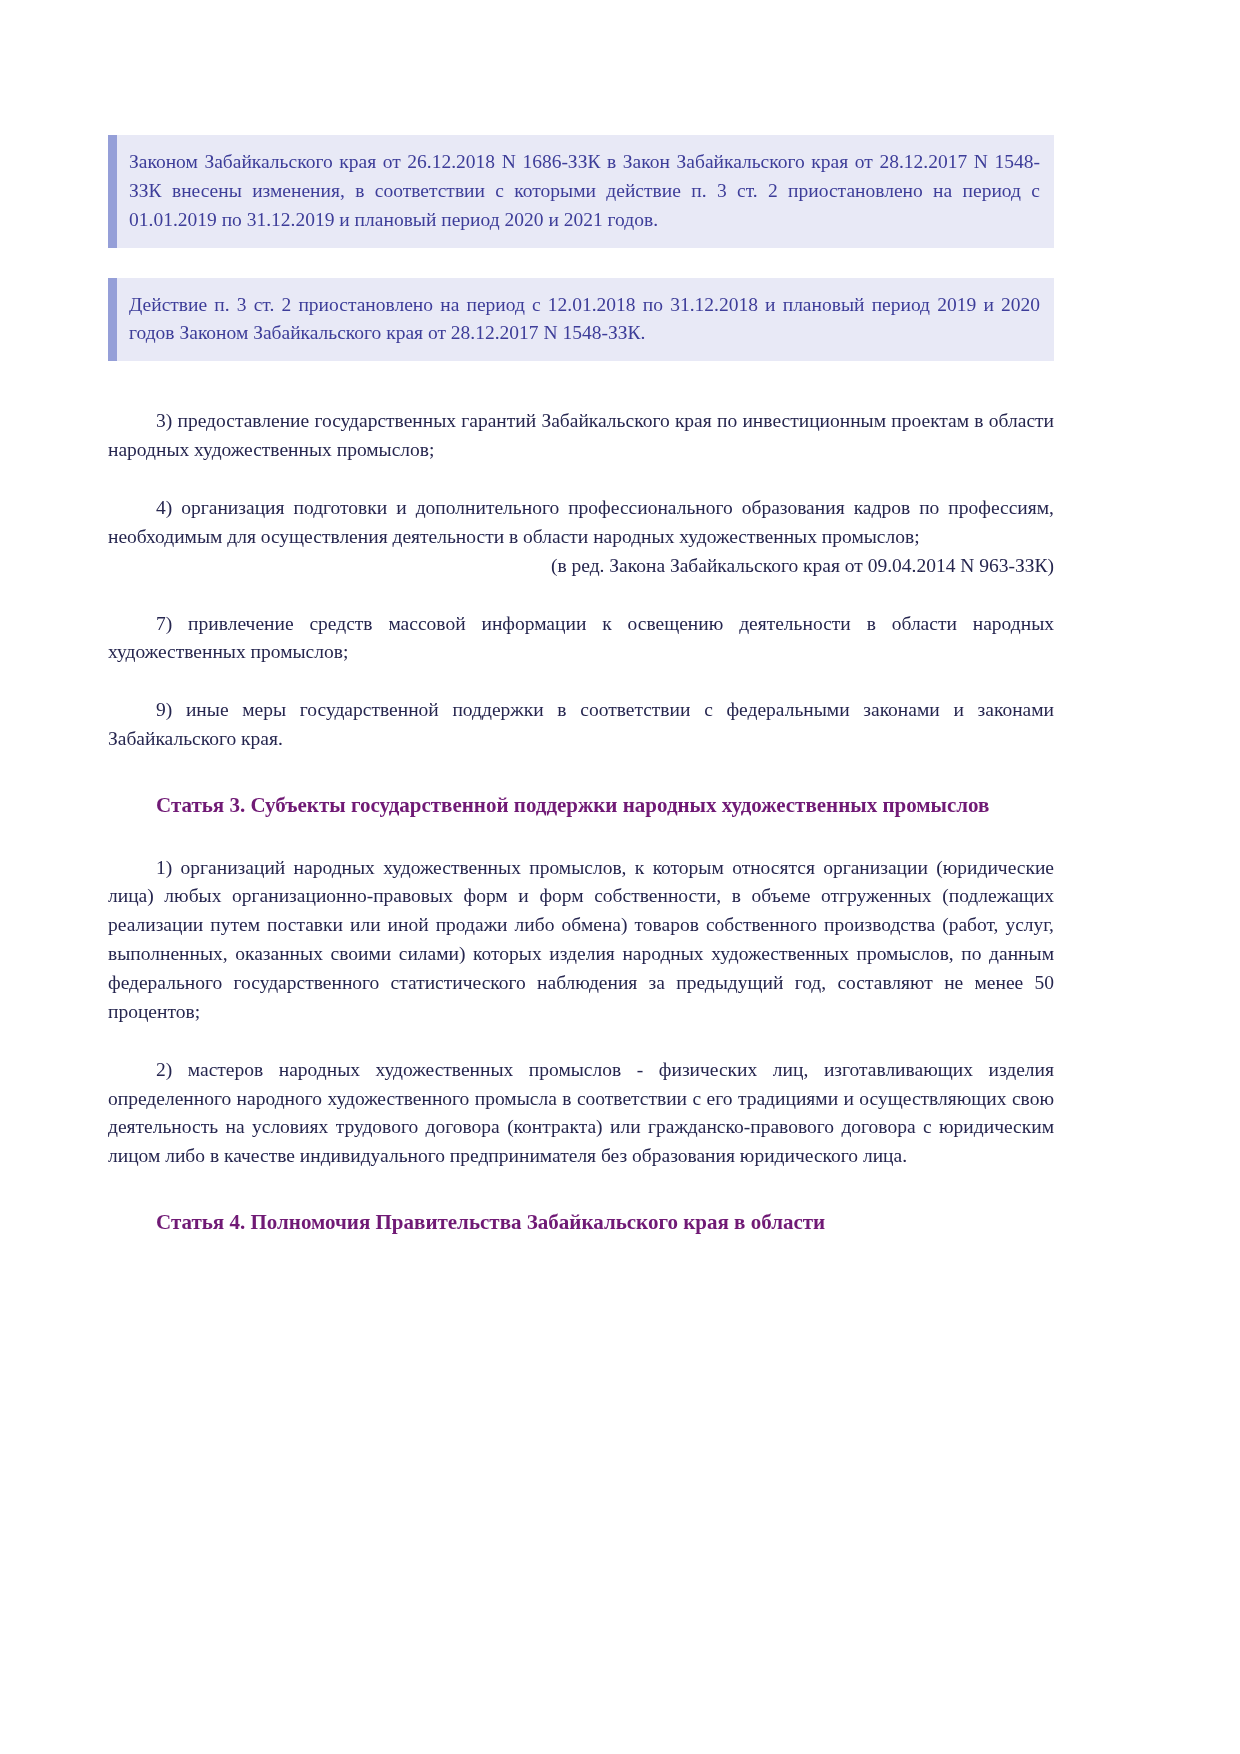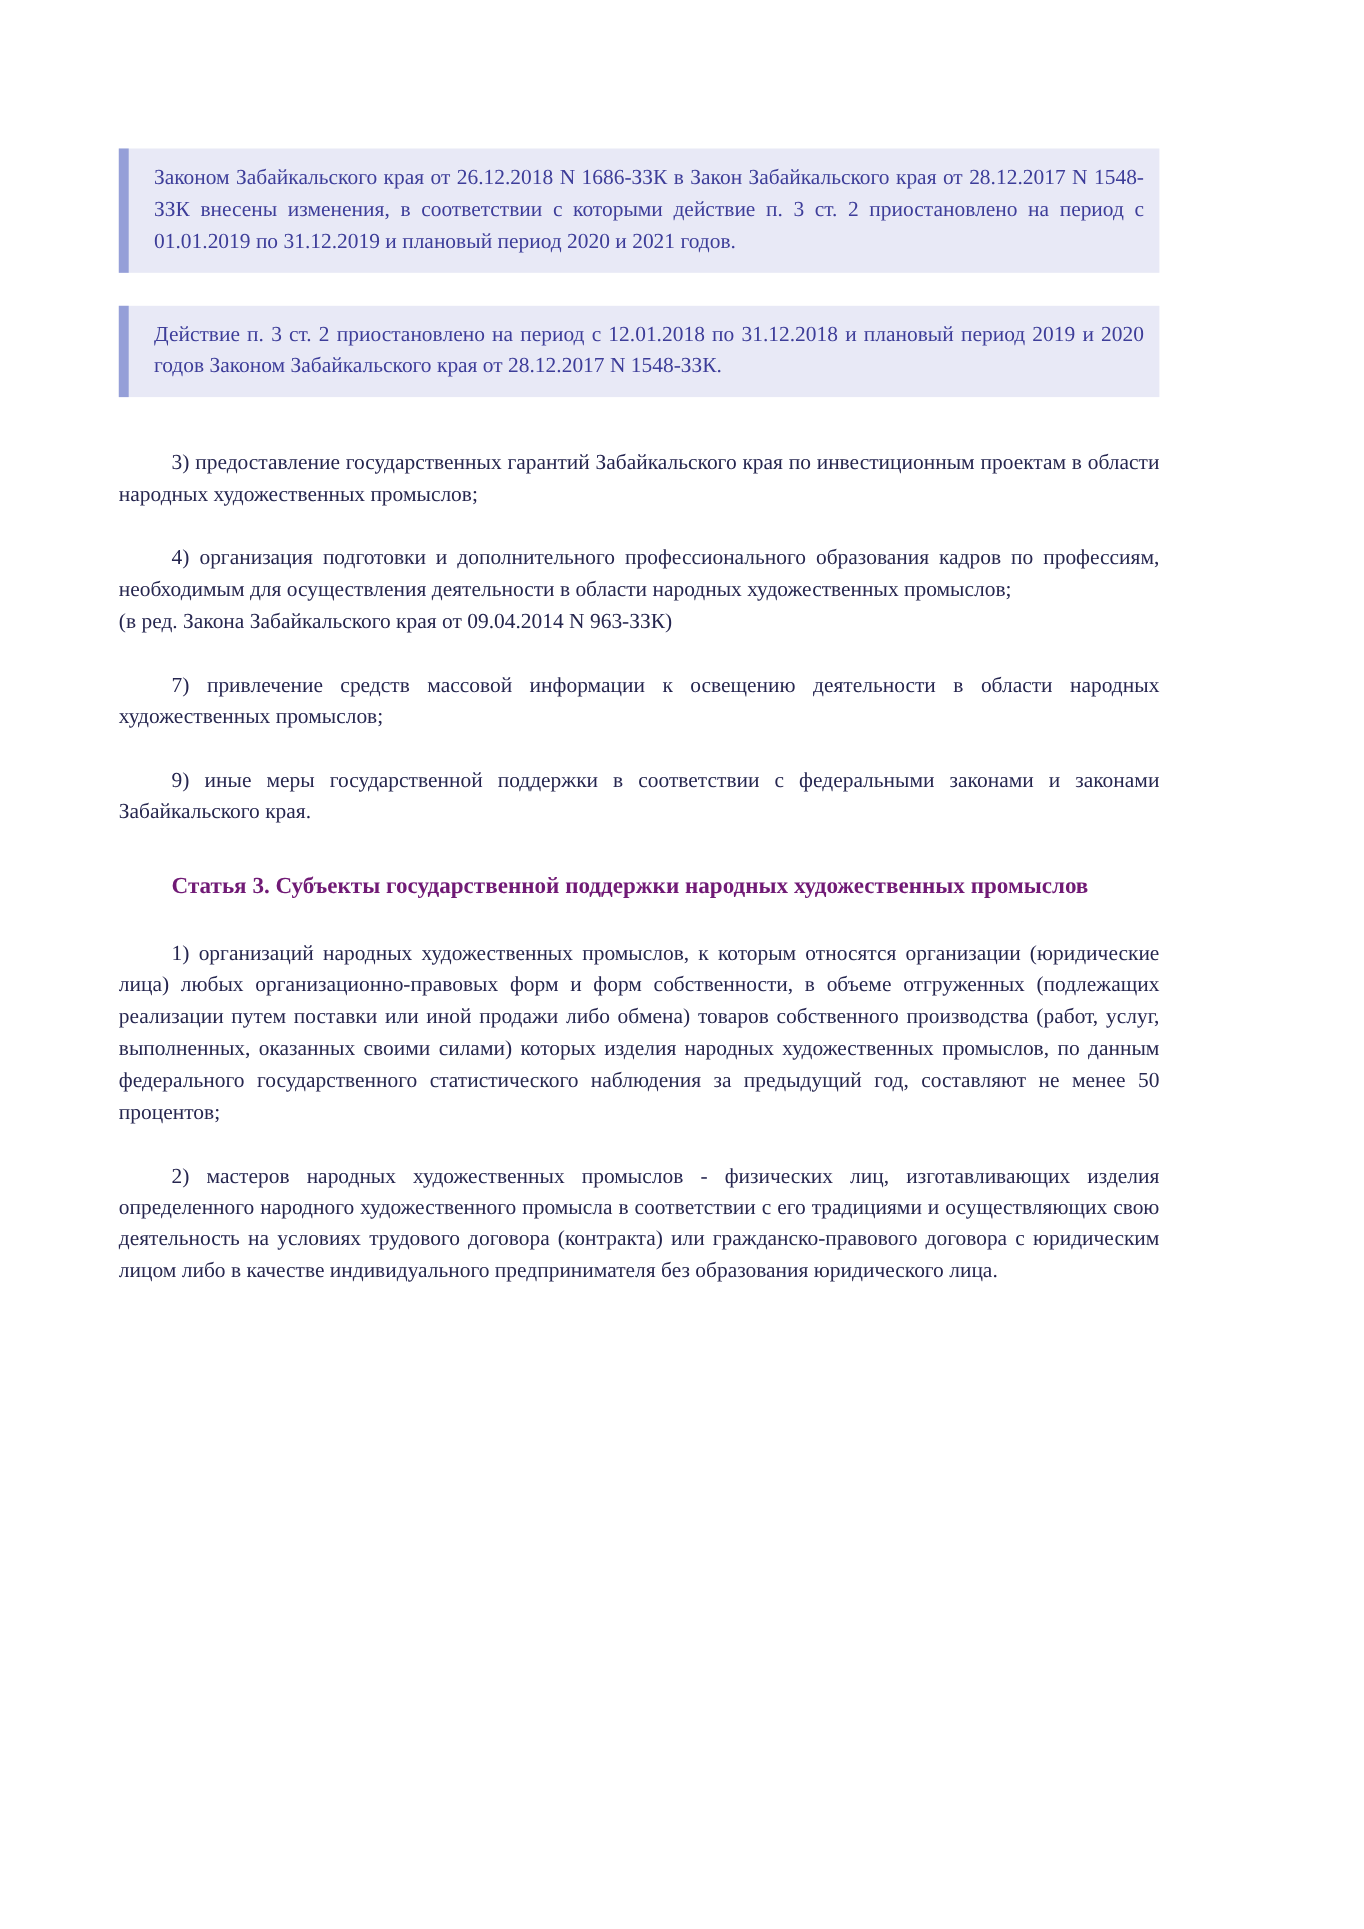--- a/index.html
+++ b/index.html
@@ -16,41 +16,41 @@
     padding: 135px 186px 60px 108px;
     font-family: "Liberation Serif", "DejaVu Serif", serif;
     color: #26264f;
     font-size: 19.5px;
     line-height: 1.48;
   }
   .notice {
     background: #e8e9f6;
     border-left: 9px solid #959fd8;
     margin: 0 0 30px 0;
-    padding: 13px 14px 13px 23px;
+    padding: 13px 14px 13px 12px;
     color: #3d3d99;
   }
   .notice p {
     margin: 0;
     text-align: justify;
   }
   .spacer-after-notices {
     height: 16px;
   }
   p.body {
     margin: 0 0 29px 0;
     text-align: justify;
     text-indent: 48px;
   }
   p.body.no-gap {
     margin-bottom: 0;
   }
   p.amend {
     margin: 0 0 29px 0;
-    text-align: left;
+    text-align: right;
     text-indent: 0;
   }
   h2.article {
     margin: 36px 0 32px 0;
     font-size: 21px;
     font-weight: bold;
     color: #701a75;
     text-align: justify;
     text-indent: 48px;
     line-height: 1.5;
@@ -85,14 +85,15 @@
 
   <p class="body">9) иные меры государственной поддержки в соответствии с федеральными законами и законами Забайкальского края.</p>
 
   <h2 class="article">Статья 3. Субъекты государственной поддержки народных художественных промыслов</h2>
 
 
   <p class="body">1) организаций народных художественных промыслов, к которым относятся организации (юридические лица) любых организационно-правовых форм и форм собственности, в объеме отгруженных (подлежащих реализации путем поставки или иной продажи либо обмена) товаров собственного производства (работ, услуг, выполненных, оказанных своими силами) которых изделия народных художественных промыслов, по данным федерального государственного статистического наблюдения за предыдущий год, составляют не менее 50 процентов;</p>
 
   <p class="body">2) мастеров народных художественных промыслов - физических лиц, изготавливающих изделия определенного народного художественного промысла в соответствии с его традициями и осуществляющих свою деятельность на условиях трудового договора (контракта) или гражданско-правового договора с юридическим лицом либо в качестве индивидуального предпринимателя без образования юридического лица.</p>
 
+  <h2 class="article last">Статья 4. Полномочия Правительства Забайкальского края в области</h2>
 
 </div>
 
 </body></html>

